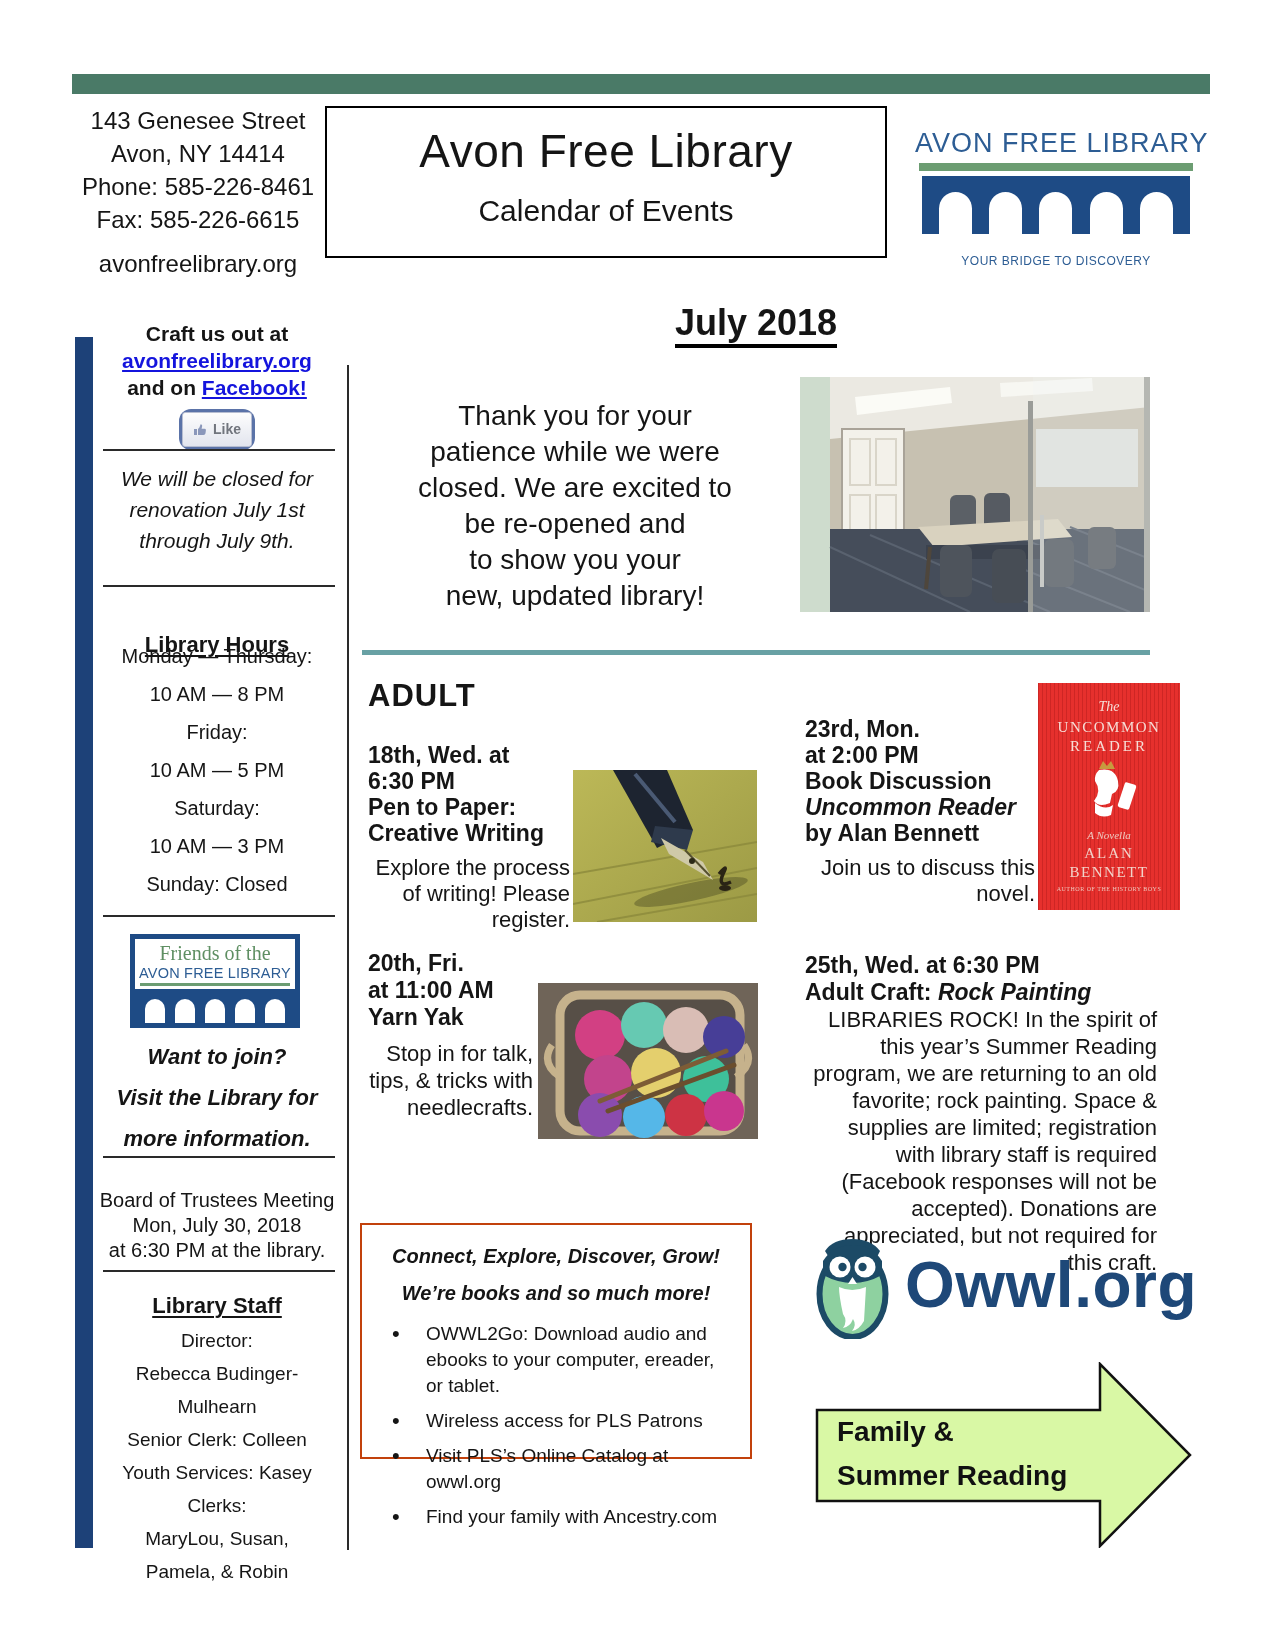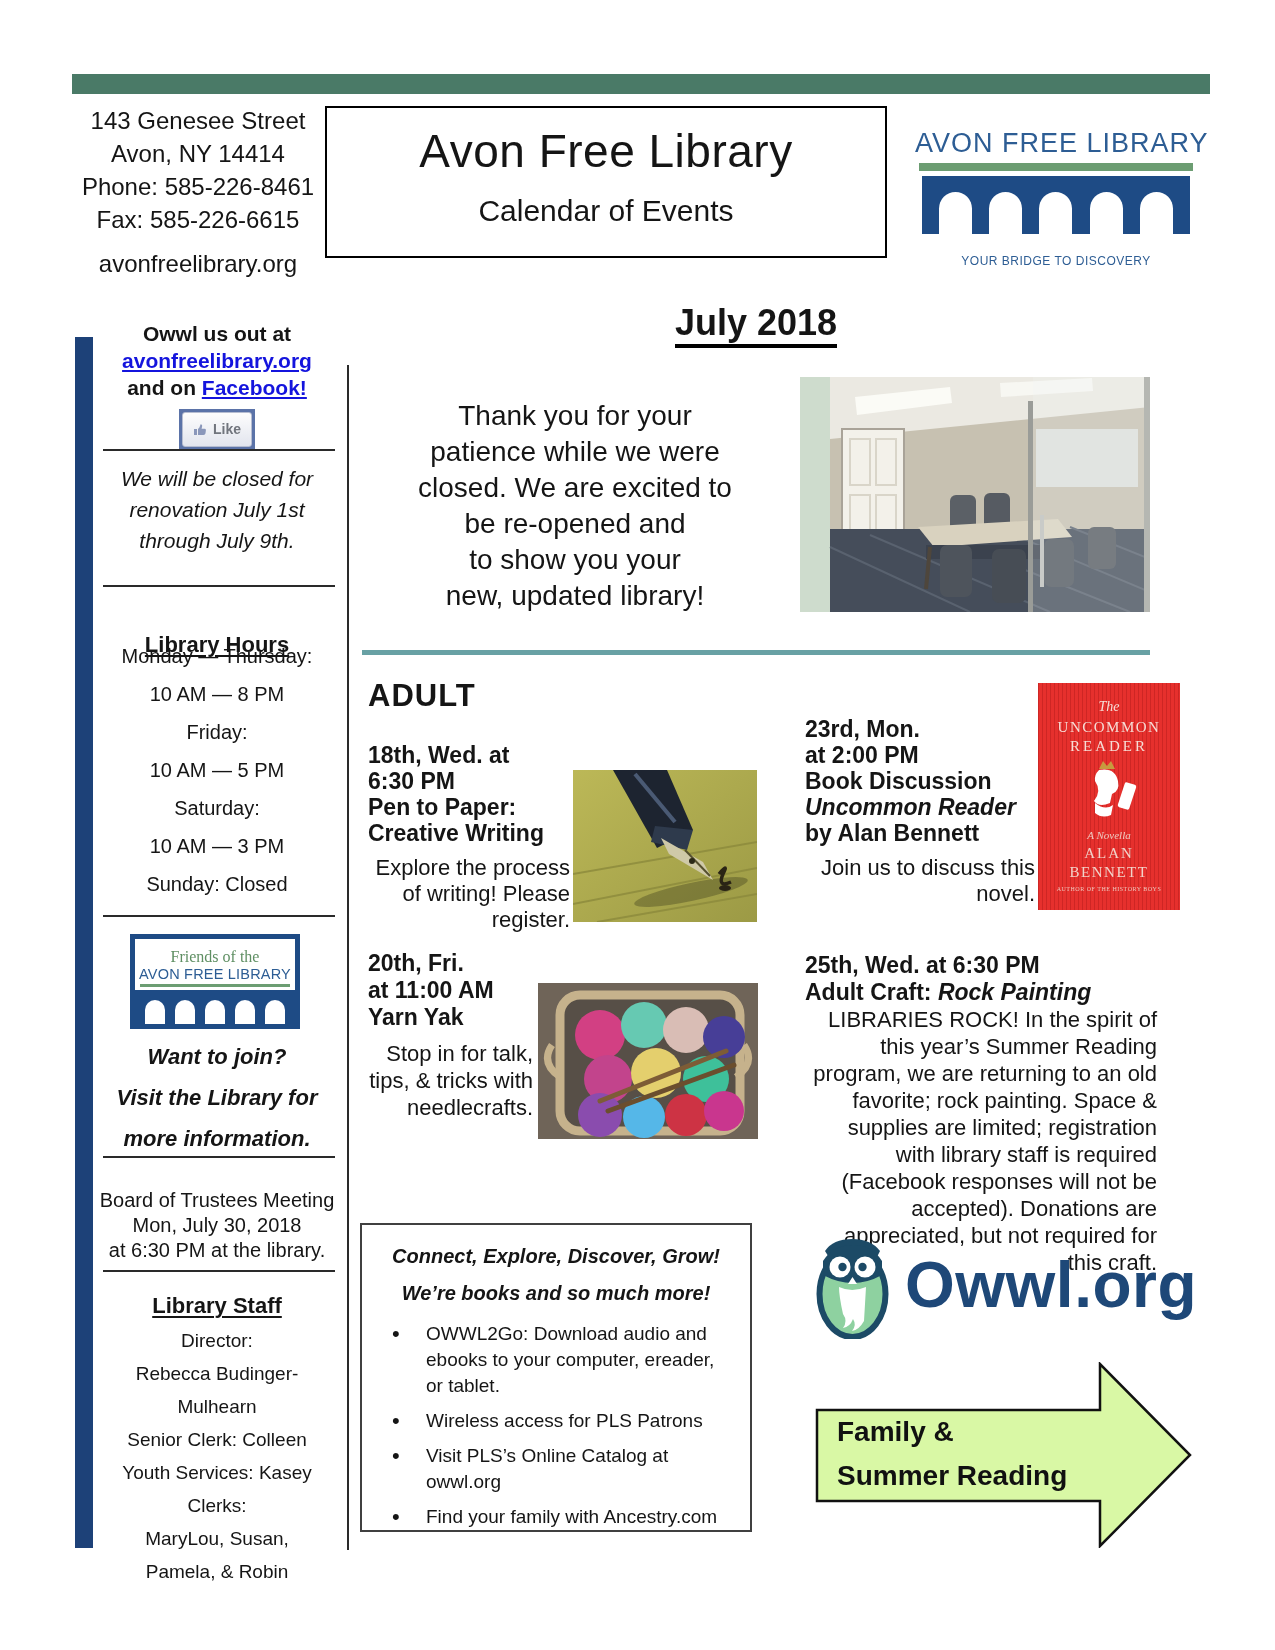--- a/index.html
+++ b/index.html
@@ -30,30 +30,30 @@
   .logo .tagline { color:#2d5d94; font-size:12px; letter-spacing:0.5px; margin-top:20px; white-space:nowrap; }
 
   
   .side-bluebar { left:75px; top:337px; width:18px; height:1211px; background:#1d4178; }
   .side-divider { left:347px; top:365px; width:0; height:1185px; border-left:2px solid #2a2a2a; }
   .sb { left:98px; width:238px; text-align:center; }
   .sb-rule { left:103px; width:232px; border-top:2px solid #2a2a2a; height:0; }
   .promo { top:320px; font-weight:bold; font-size:21px; line-height:27px; }
   .promo a.weblink { color:#1414dd; text-decoration:underline; }
   .promo .fb { color:#1414dd; }
-  .likebtn { display:inline-flex; margin-top:8px; background:#5b73a8; border-radius:0; padding:3px; }
+  .likebtn { display:inline-flex; margin-top:8px; background:#5b73a8; border-radius:12px; padding:3px; }
   .likebtn .inner { display:flex; align-items:center; gap:5px; background:linear-gradient(#fdfdfd,#e2e5ee); border:1px solid #b6bdd1; border-radius:3px; padding:3px 10px; }
   .likebtn .txt { font-size:14px; font-weight:bold; color:#71757d; }
   .closure { top:463px; font-size:21px; line-height:31px;font-style:italic; }
   .hours-heading { top:632px; font-size:22px; font-weight:bold; }
   .hours-heading span, .staff-heading span { text-decoration:underline; text-decoration-thickness:2px; text-underline-offset:3px; }
   .hours-lines { top:645px; font-size:20px; }
   .hours-lines span { display:block; line-height:23px; margin-bottom:15px; }
   .friends { left:130px; top:934px; width:170px; box-sizing:border-box; border:5px solid #1e4b85; background:#fff; text-align:center; }
-  .friends .f1 { font-family:"Liberation Serif", serif; color:#5f8f63; font-size:16px; margin-top:9px; }
+  .friends .f1 { font-family:"Liberation Serif", serif; color:#5f8f63; font-size:20px; margin-top:3px; }
   .friends .f2 { color:#2d5d94; font-size:14.5px; letter-spacing:0.2px; white-space:nowrap; }
   .friends .fline { height:3px; background:#6c9d72; margin:2px 5px 3px; }
   .friends .fbridge { height:34px; background:#1e4b85; display:flex; justify-content:space-evenly; align-items:flex-end; }
   .friends .farch { width:20px; height:24px; background:#fff; border-radius:10px 10px 0 0; }
   .join { top:1036px; font-weight:bold; font-style:italic; font-size:22px; line-height:41px; }
   .trustees { top:1188px; font-size:20px; line-height:25px; }
   .staff-heading { top:1293px; font-size:22px; font-weight:bold; }
   .staff-lines { top:1324px; font-size:19px; }
   .staff-lines span { display:block; line-height:33px; }
 
@@ -87,21 +87,21 @@
            text-align:center; font-family:"Liberation Serif", serif; color:#f6ddd6; box-sizing:border-box; }
   .cover .cv-the { font-style:italic; font-size:14px; margin-top:16px; }
   .cover .cv-t1 { font-size:15px; letter-spacing:1.5px; margin-top:4px; }
   .cover .cv-t2 { font-size:15px; letter-spacing:3px; margin-top:2px; }
   .cover .cv-nov { font-style:italic; font-size:11px; color:#eec9c0; margin-top:2px; }
   .cover .cv-a1 { font-size:15px; letter-spacing:2px; color:#f2d3ca; margin-top:4px; }
   .cover .cv-a2 { font-size:15px; letter-spacing:1.5px; color:#f2d3ca; margin-top:2px; }
   .cover .cv-ft { font-size:6px; letter-spacing:0.5px; color:#f0c7bd; margin-top:5px; }
 
   
-  .connect { left:360px; top:1223px; width:392px; height:309px; border:2px solid #404040; box-sizing:border-box; font-size:19px; }
+  .connect { left:360px; top:1223px; width:392px; height:236px; border:2px solid #c2410c; box-sizing:border-box; font-size:19px; }
   .connect .t1 { text-align:center; font-weight:bold; font-style:italic; font-size:20px; margin-top:20px; }
   .connect .t2 { text-align:center; font-weight:bold; font-style:italic; font-size:20px; margin-top:14px; }
   .connect ul { list-style:none; margin:16px 0 0; padding:0 14px 0 24px; }
   .connect li { position:relative; padding-left:40px; margin-bottom:9px; line-height:26px; }
   .connect li::before { content:"•"; position:absolute; left:6px; top:0; font-size:22px; }
 
   
   .owl { left:815px; top:1237px; width:75px; height:102px; }
   .owwl-label { left:905px; top:1248px; width:290px; font-size:64px; font-weight:bold; color:#1e4878; letter-spacing:0.5px; }
 
@@ -141,21 +141,21 @@
         <div class="arch"></div>
         <div class="arch"></div>
     </div>
     <div class="tagline">YOUR BRIDGE TO DISCOVERY</div>
   </div>
 
   <div class="abs side-bluebar"></div>
   <div class="abs side-divider"></div>
 
   <div class="abs sb promo">
-    <div>Owwl us out at</div>
+    <div>Craft us out at</div>
     <div><a class="weblink" href="#">avonfreelibrary.org</a></div>
     <div>
       <span>and on </span><a class="fb" href="#">Facebook!</a>
     </div>
     <div class="likebtn">
       <div class="inner">
         <svg width="15" height="15" viewBox="0 0 15 15">
           <rect x="1" y="7" width="3" height="6" fill="#8a97ba"></rect>
           <path d="M5,13 h5.5 q1.8,0 2,-1.8 l0.4,-3 q0.1,-1.4 -1.4,-1.4 H8.6 l0.6,-2.8 q0.2,-1.6 -1.6,-1.7 L6.4,5.6 5,7 z" fill="#8a97ba"></path>
         </svg>

